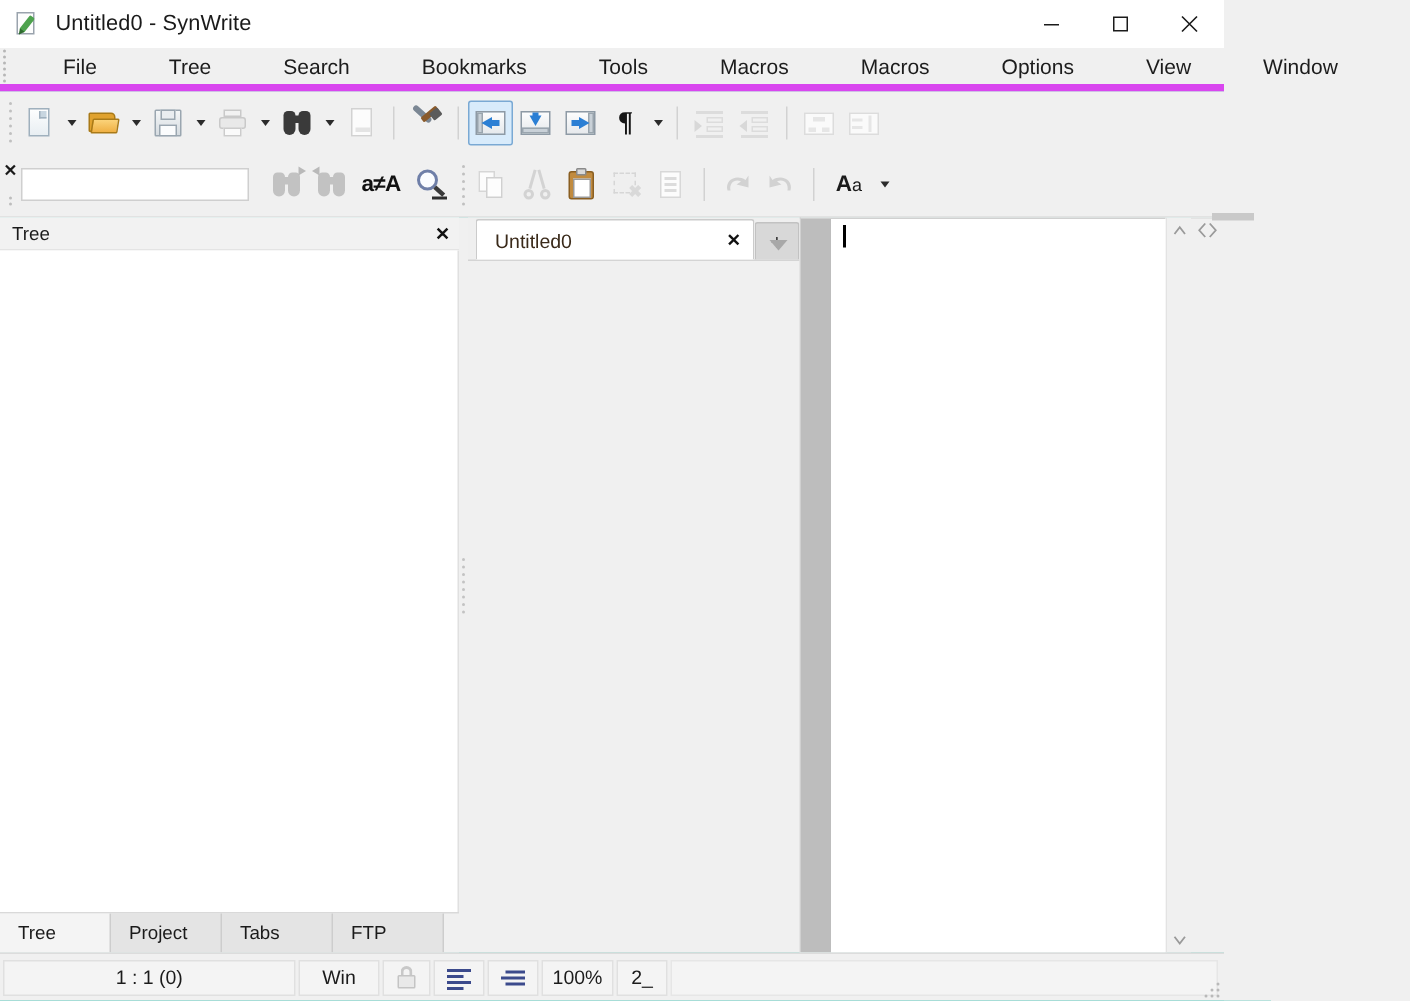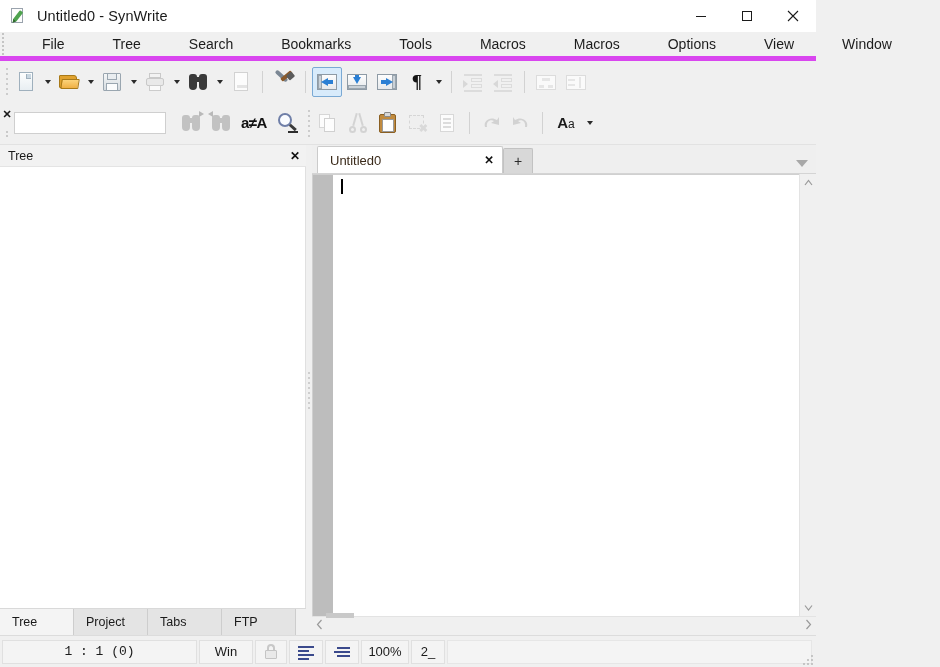--- a/index.html
+++ b/index.html
@@ -317,21 +317,21 @@
 
   
   .splitter {
     width:6px; flex:0 0 6px; background:#f0f0f0; display:flex; align-items:center;
     justify-content:center;
   }
   .splitter .dots { display:flex; flex-direction:column; gap:3px; }
   .splitter .dots i { width:2px; height:2px; background:#c3c3c3; border-radius:50%; }
 
   
-  .editor-area { flex:1 1 auto; display:flex; flex-direction:column; min-width:0;
+  .editor-area { flex:1 1 auto; display:flex; flex-direction:row; min-width:0;
     background:#f0f0f0; }
   .tabbar {
     height:29px; flex:0 0 29px; background:#efefef; display:flex; align-items:flex-end;
     position:relative; border-bottom:1px solid #d4d4d4;
   }
   .dtab {
     height:27px; display:flex; align-items:center; padding:0 8px 0 12px;
     background:#ffffff; border:1px solid #cbcbcb; border-bottom:none;
     font-size:13px; color:#3a2a1a; margin-left:5px; min-width:186px;
     border-radius:2px 2px 0 0;
@@ -793,21 +793,21 @@
         <div class="chev">
           <svg width="7" height="11" viewBox="0 0 7 11">
               <path d="M1.5 1 L5.5 5.5 L1.5 10" stroke="#9a9a9a" stroke-width="1.2" fill="none"></path>
             </svg>
         </div>
       </div>
     </div>
   </div>
 
   <div class="statusbar">
-    <div class="scell" style="width:195px; margin-left:2px;font-family:Liberation Mono, monospace;">1 : 1 (0)</div>
+    <div class="scell" style="width:195px; margin-left:2px;">1 : 1 (0)</div>
     <div class="scell" style="width:54px;">Win</div>
     <div class="scell" style="width:32px;">
       <div class="lock-ic">
           <div class="sh"></div>
           <div class="bd"></div>
         </div>
     </div>
     <div class="scell" style="width:34px;">
       <div class="wrap-ic">
         <i style="top:1px; width:16px;"></i>

